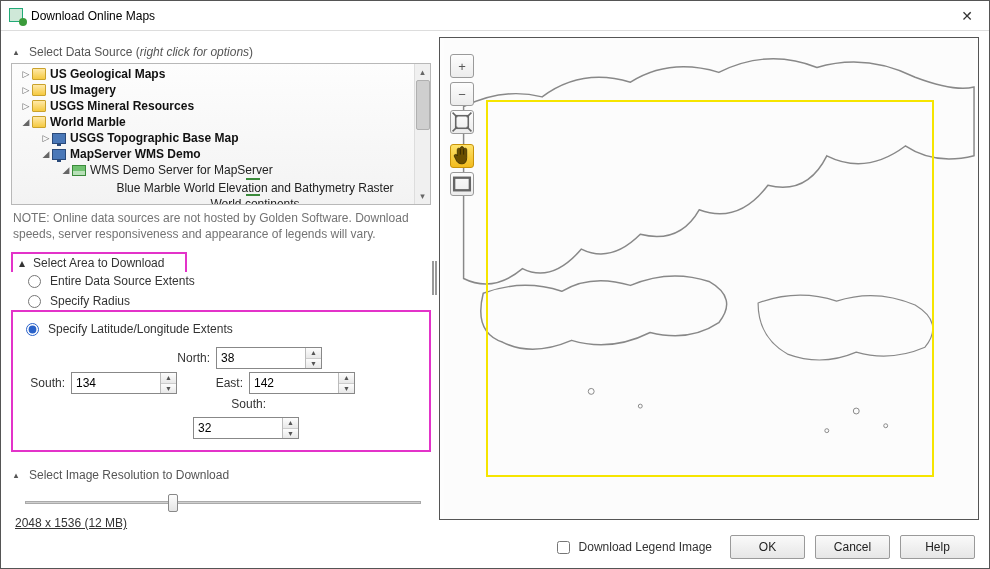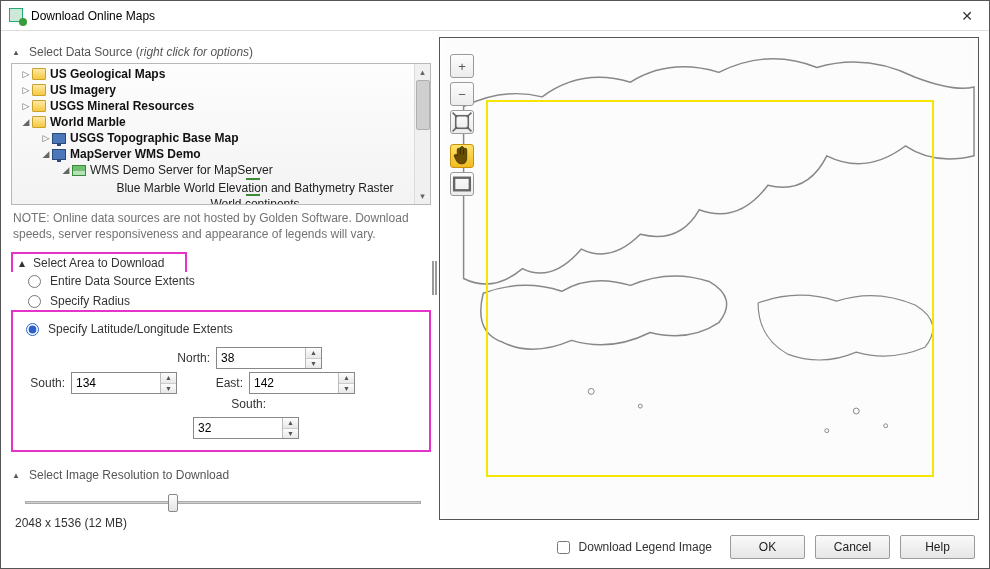--- a/index.html
+++ b/index.html
@@ -281,21 +281,21 @@
     border: 1px solid #aaa;
   }
   .slider-thumb {
     position: absolute;
     top: 2px;
     width: 10px; height: 18px;
     background: linear-gradient(#fdfdfd,#e4e4e4);
     border: 1px solid #888;
     border-radius: 2px;
   }
-  .res-label { padding-left: 4px; color: #333; }
+  .res-label { padding-left: 4px; color: #333; text-decoration: underline; }
 
   
   .map-toolbar {
     position: absolute;
     left: 10px; top: 16px;
     width: 26px;
     z-index: 10;
   }
   .tool-btn {
     width: 24px; height: 24px;

